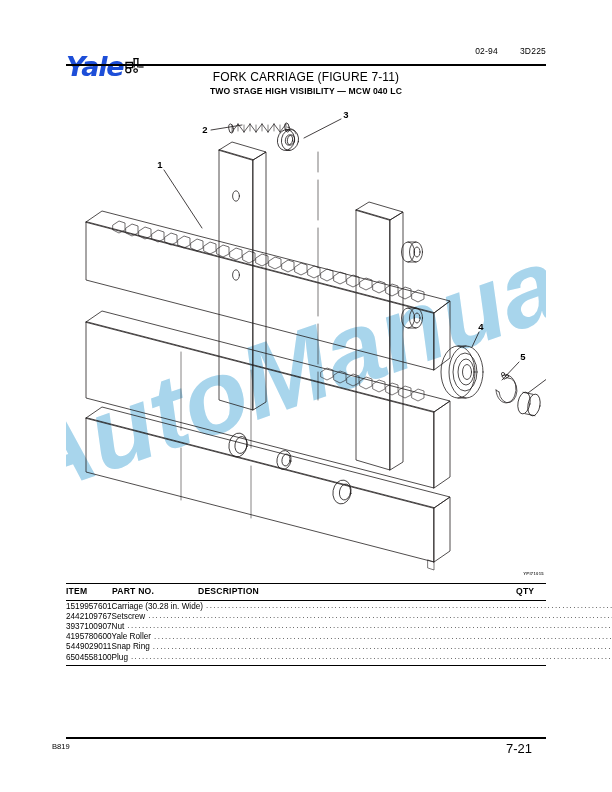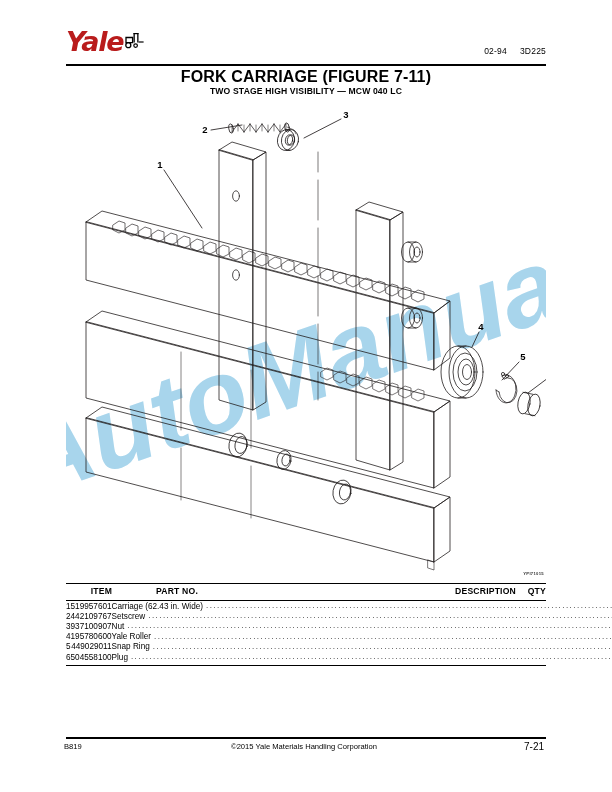--- a/index.html
+++ b/index.html
@@ -37,55 +37,56 @@
     display: flex;
     align-items: flex-end;
   }
   .logo-text {
     font-family: "DejaVu Sans", sans-serif;
     font-weight: bold;
     font-style: italic;
     font-size: 27px;
     letter-spacing: -1.2px;
     line-height: 27px;
-    color: #b91c1c;
+    color: #1d4ed8;
+    margin-top: 25px;
   }
   .logo-mark {
     margin-left: 1px;
     margin-bottom: 2px;
   }
   .header-right {
     position: absolute;
     right: 0;
     top: 18px;
     font-size: 8.5px;
     letter-spacing: 0.2px;
     white-space: nowrap;
   }
-  .header-right .code1 { margin-right: 13px; }
+  .header-right .code1 { margin-right: 22px; }
   .header-rule {
     position: absolute;
     left: 66px;
     top: 64px;
     width: 480px;
     height: 0;
     border-top: 2.2px solid #000;
   }
 
   
   .title-block {
     position: absolute;
     left: 66px;
     top: 70px;
     width: 480px;
     text-align: center;
   }
   .title-main {
-    font-size: 16px;
-    font-weight: bold;
+    font-size: 12px;
+    font-weight: normal;
     letter-spacing: 0.15px;
     line-height: 14px;
   }
   .title-sub {
     font-size: 8.6px;
     font-weight: bold;
     letter-spacing: 0.15px;
     line-height: 12px;
     margin-top: 1px;
   }
@@ -136,31 +137,31 @@
     border-top: 0.8px solid #000;
   }
   table.parts {
     width: 100%;
     border-collapse: collapse;
     font-size: 8.2px;
   }
   table.parts th {
     font-size: 8.6px;
     font-weight: bold;
-    text-align: right;
+    text-align: left;
     padding: 2px 0 4px 0;
     letter-spacing: 0.2px;
   }
   table.parts td {
     padding: 0.6px 0;
     vertical-align: bottom;
     white-space: nowrap;
   }
   .col-item   { width: 46px;  text-align: center; }
-  .col-part   { width: 86px;  text-align: right; }
+  .col-part   { width: 86px;  text-align: center; }
   .col-desc   { width: auto;  text-align: left; }
   .col-qty    { width: 30px;  text-align: right; }
 
   th.col-item { text-align: left; padding-left: 2px;}
   th.col-part { text-align: left; padding-left: 52px;}
   th.col-desc { text-align: left; }
   th.col-qty  { text-align: right; }
 
   td.col-part { padding-left: 52px; }
 
@@ -185,21 +186,21 @@
   .footer-rule {
     position: absolute;
     left: 66px;
     top: 737px;
     width: 480px;
     height: 0;
     border-top: 2.2px solid #000;
   }
   .footer {
     position: absolute;
-    left: 64px;
+    left: 52px;
     top: 741px;
     width: 480px;
     height: 14px;
     font-size: 7.6px;
   }
   .footer-left {
     position: absolute;
     left: 0;
     top: 1px;
   }
@@ -207,21 +208,21 @@
     position: absolute;
     left: 0;
     right: 0;
     top: 1px;
     text-align: center;
   }
   .footer-right {
     position: absolute;
     right: 0;
     top: 0px;
-    font-size: 10px;
+    font-size: 13px;
     margin-left: 15px;
   }
 
   .callout-num {
     font-family: "Liberation Sans", sans-serif;
     font-size: 9.5px;
     font-weight: bold;
     fill: #000;
   }
 </style>
@@ -451,21 +452,21 @@
       </thead>
     </table>
     <div class="rule-thin"></div>
     <table class="parts">
       <tbody id="parts-body">
           <tr>
             <td class="col-item">1</td>
             <td class="col-part">519957601</td>
             <td class="col-desc">
               <span class="desc-cell">
-                <span class="desc-text">Carriage (62.43 in. Wide)</span>
+                <span class="desc-text">Carriage (30.28 in. Wide)</span>
                 <span class="desc-dots">........................................................................................................................................................................................................</span>
               </span>
             </td>
           </tr>
           <tr>
             <td class="col-item">2</td>
             <td class="col-part">442109767</td>
             <td class="col-desc">
               <span class="desc-cell">
                 <span class="desc-text">Setscrew</span>
@@ -514,17 +515,16 @@
             </td>
           </tr>
         </tbody>
     </table>
     <div class="rule-thick" style="margin-top:3px;"></div>
   </div>
 
   <div class="footer-rule"></div>
   <div class="footer">
     <span class="footer-left">B819</span>
-    <span class="footer-center">©2015 Yale Materials Handling Corporation</span>
     <span class="footer-right">7-21</span>
   </div>
 
 </div>
 
 </body></html>

